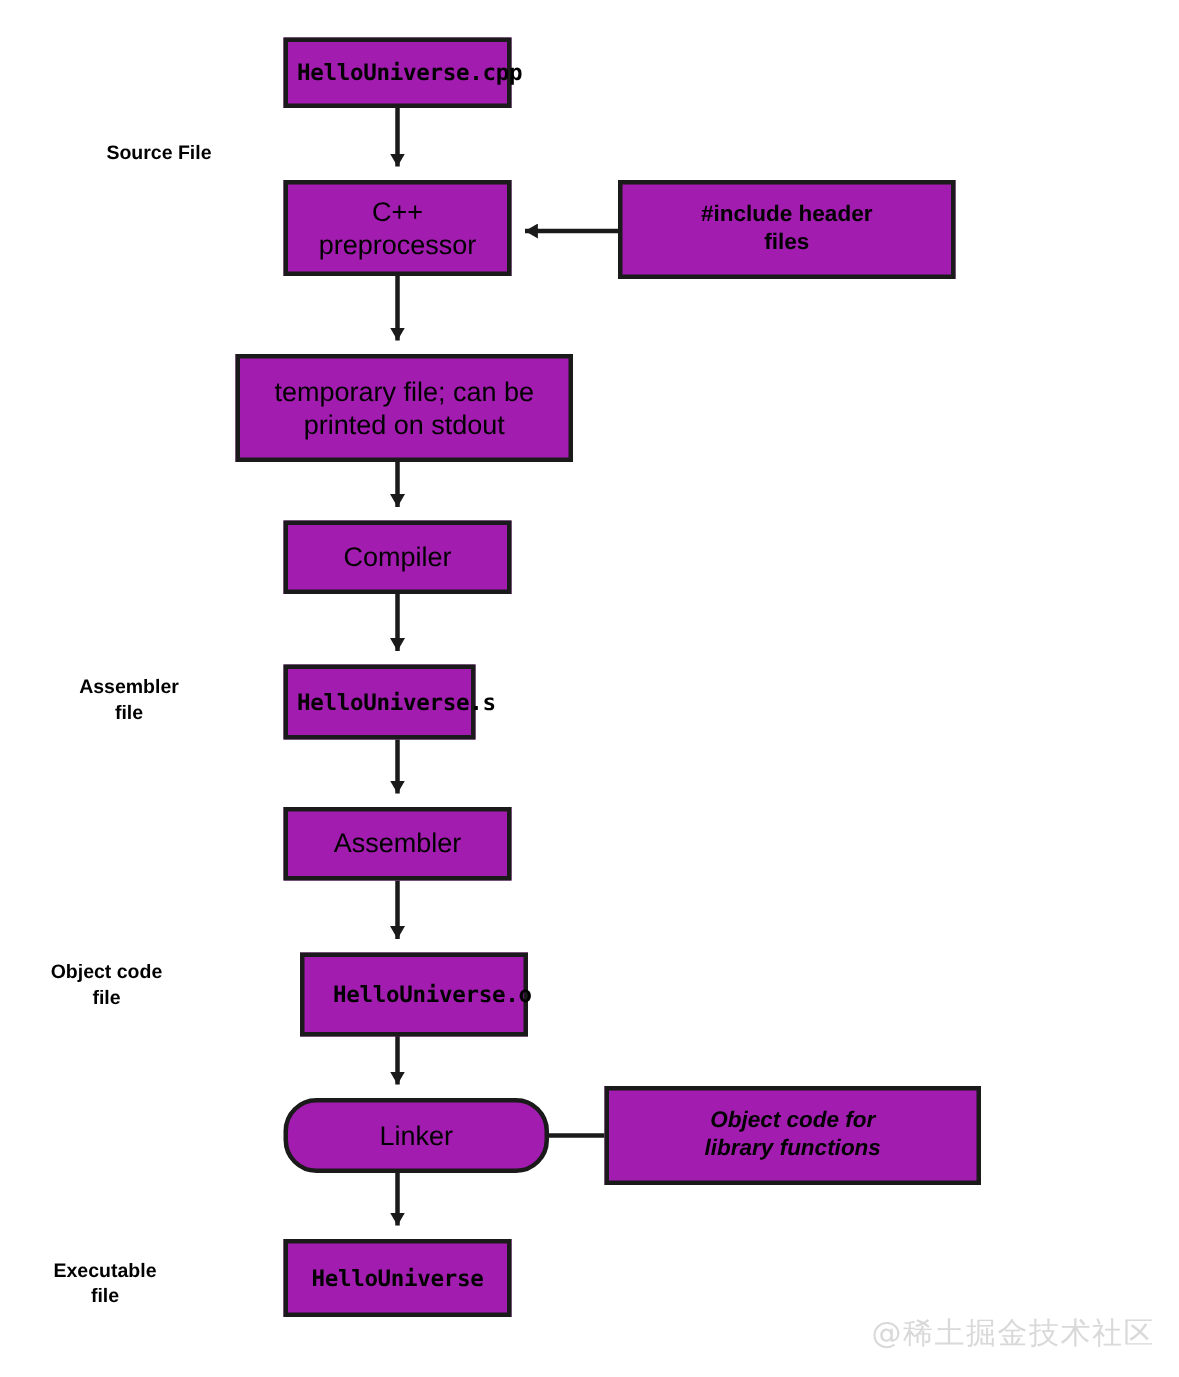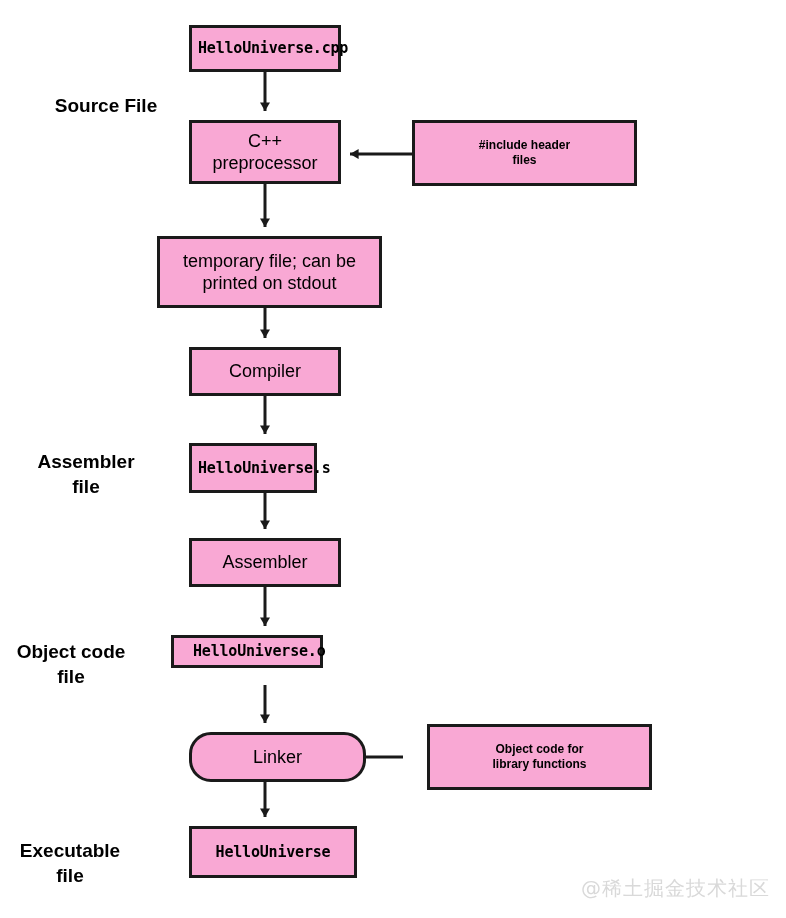--- a/index.html
+++ b/index.html
@@ -27,21 +27,21 @@
     left: 0;
     top: 0;
     width: 786px;
     height: 918px;
     pointer-events: none;
   }
   .node {
     position: absolute;
     box-sizing: border-box;
     border: 3px solid #1a1a1a;
-    background: #f9a8d4;
+    background: #a21caf;
     display: flex;
     align-items: center;
     justify-content: center;
     text-align: center;
     line-height: 1.25;
   }
   .node .node-text {
     display: block;
     width: 100%;
     padding: 0 6px;
@@ -53,27 +53,27 @@
     font-weight: 700;
     letter-spacing: -0.2px;
   }
   .sans .node-text {
     font-family: "Liberation Sans", sans-serif;
     font-size: 18px;
     font-weight: 400;
   }
   .sans-bold .node-text {
     font-family: "Liberation Sans", sans-serif;
-    font-size: 12px;
+    font-size: 15px;
     font-weight: 700;
   }
   .stage-label {
     position: absolute;
     font-family: "Liberation Sans", sans-serif;
-    font-size: 19px;
+    font-size: 13px;
     font-weight: 700;
     color: #000000;
     text-align: center;
     line-height: 1.3;
     white-space: pre-line;
   }
   #watermark {
     position: absolute;
     right: 16px;
     bottom: 16px;
@@ -145,31 +145,31 @@
   </div>
 
   <div class="node mono" style="left:189px; top:443px; width:128px; height:50px;">
     <span class="node-text">HelloUniverse.s</span>
   </div>
 
   <div class="node sans" style="left:189px; top:538px; width:152px; height:49px;">
     <span class="node-text">Assembler</span>
   </div>
 
-  <div class="node mono" style="left:171px; top:635px; width:152px; height:33px;padding-left:13px;">
+  <div class="node mono" style="left:200px; top:635px; width:152px; height:56px;padding-left:13px;">
     <span class="node-text">HelloUniverse.o</span>
   </div>
 
   <div class="node sans" style="left:189px; top:732px; width:177px; height:50px;border-radius:22px;">
     <span class="node-text">Linker</span>
   </div>
 
-  <div class="node sans-bold" style="left:427px; top:724px; width:225px; height:66px;">
+  <div class="node sans-bold" style="left:403px; top:724px; width:251px; height:66px;font-style:italic;">
     <span class="node-text">Object code for<br>library functions</span>
   </div>
 
-  <div class="node mono" style="left:189px; top:826px; width:168px; height:52px;">
+  <div class="node mono" style="left:189px; top:826px; width:152px; height:52px;">
     <span class="node-text">HelloUniverse</span>
   </div>
 
   <div id="watermark">@稀土掘金技术社区</div>
 
 </div>
 
 </body></html>

